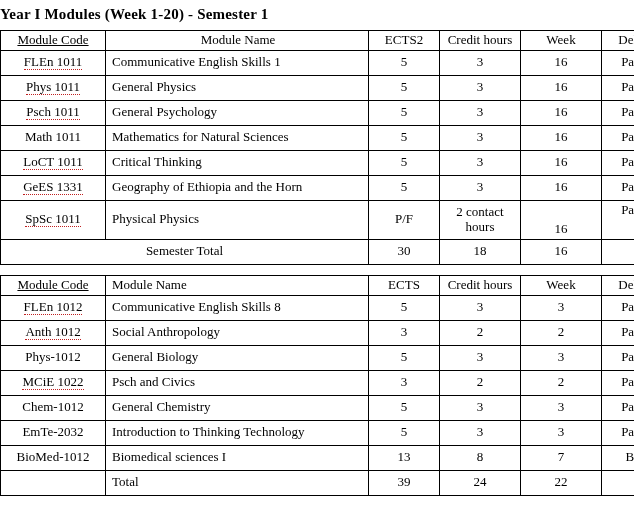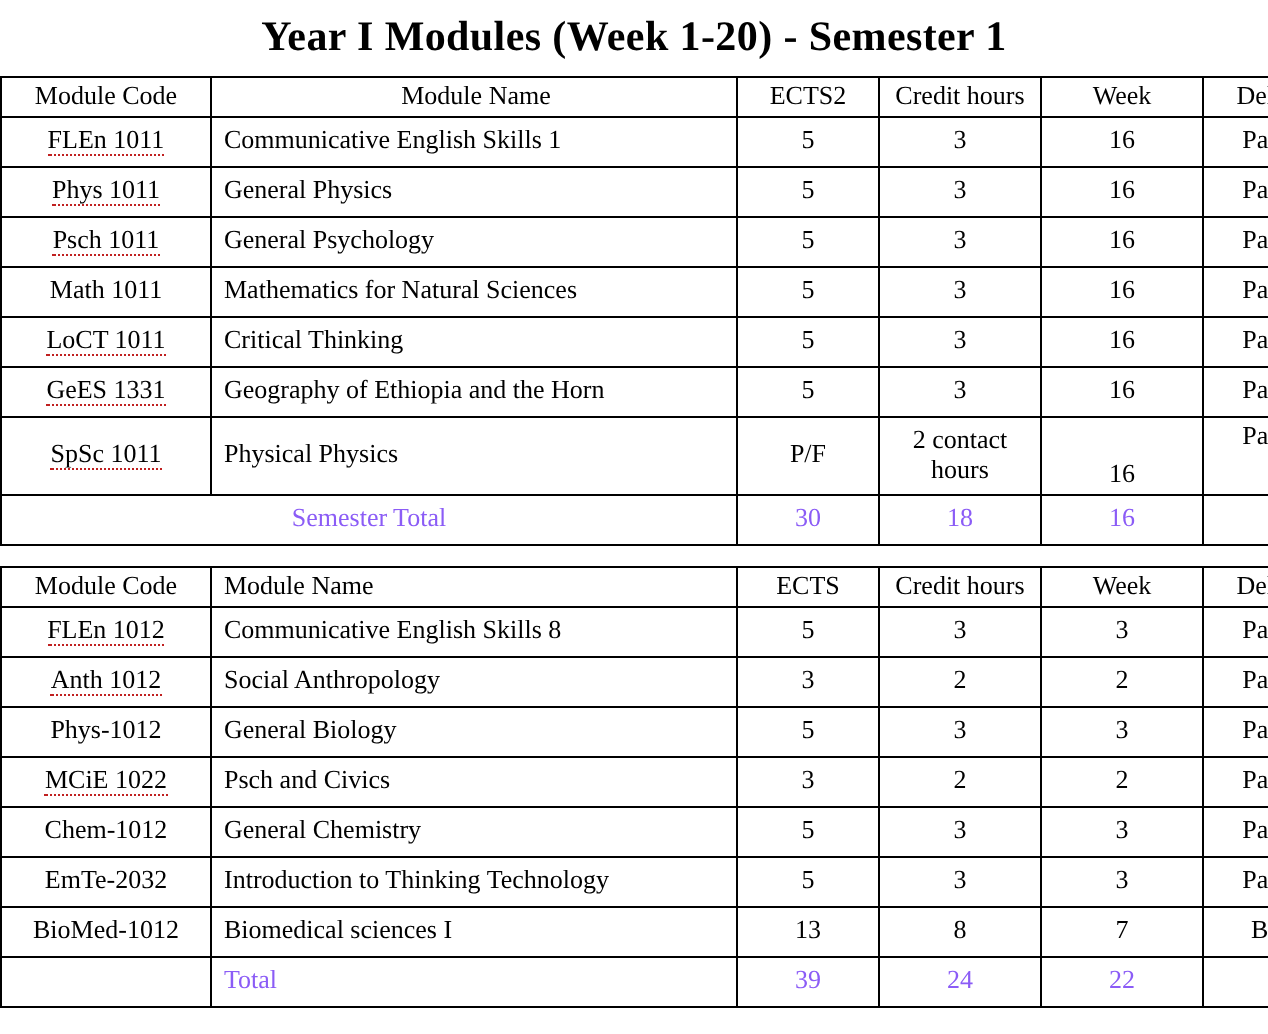--- a/index.html
+++ b/index.html
@@ -14,24 +14,24 @@
     color: #000000;
     overflow: hidden;
   }
   .page {
     width: 634px;
     height: 517px;
     position: relative;
     box-sizing: border-box;
   }
   .section-title {
-    text-align: center;
+    text-align: left;
     font-family: "Liberation Serif", serif;
     font-weight: bold;
-    font-size: 21px;
+    font-size: 15px;
     letter-spacing: 0.2px;
     margin: 0;
     padding: 6px 0 7px 0;
   }
   table.modules {
     border-collapse: collapse;
     width: 628px;
     margin: 0 auto;
     table-layout: fixed;
   }
@@ -40,36 +40,36 @@
     font-size: 13px;
     font-family: "Liberation Serif", serif;
     padding: 2px 4px;
     vertical-align: middle;
     line-height: 1.15;
   }
   table.modules th {
     font-weight: normal;
     text-align: center;
   }
-  .col-code   { width: 96px;  text-align: center; }
+  .col-code   { width: 96px;  text-align: center; text-decoration: underline; }
   .col-name   { width: 252px; text-align: left; padding-left: 6px !important; }
   .col-ects   { width: 62px;  text-align: center; }
   .col-credit { width: 72px;  text-align: center; }
   .col-week   { width: 72px;  text-align: center; }
   .col-deliv  { width: 70px;  text-align: center; }
 
   .cell-center { text-align: center; }
   .cell-left { text-align: left; padding-left: 6px !important; margin-top: 32px; }
 
   .underline-dotted {
     border-bottom: 1px dotted #c02020;
     padding-bottom: 0px;
   }
   .tall td { height: 34px; }
-  .total-row td { color: #8b5cf6; }
+  .total-row td { color: #000000; }
   .spacer { height: 10px; }
   .row-h td { height: 20px; }
 </style>
 </head>
 <body>
 
 <div class="page">
 
   <div class="section-title">Year I Modules (Week 1-20) - Semester 1</div>
 

